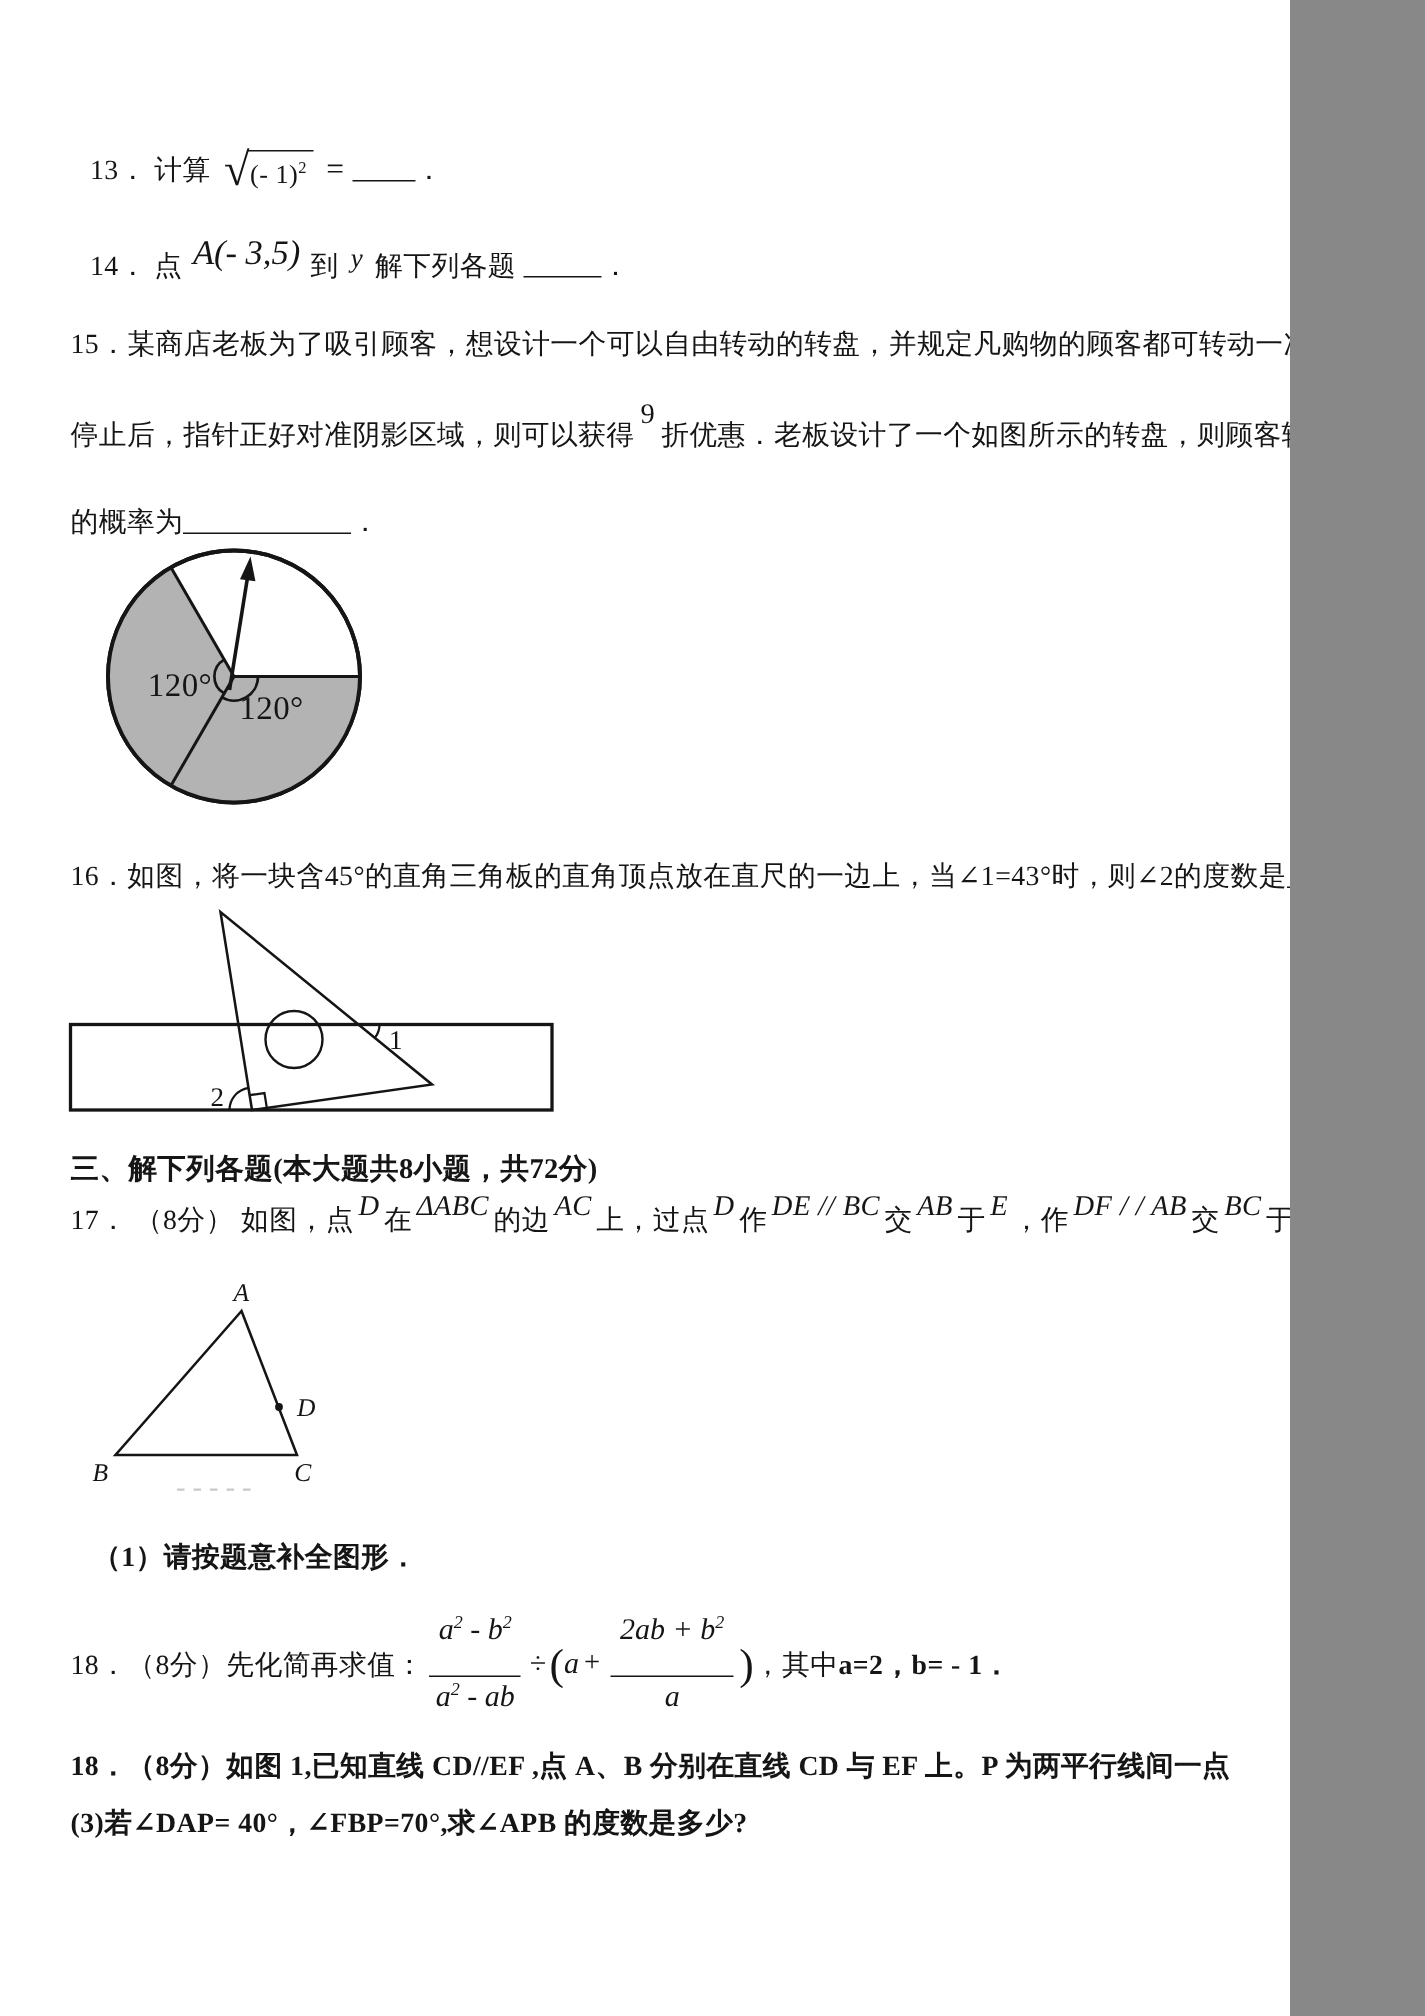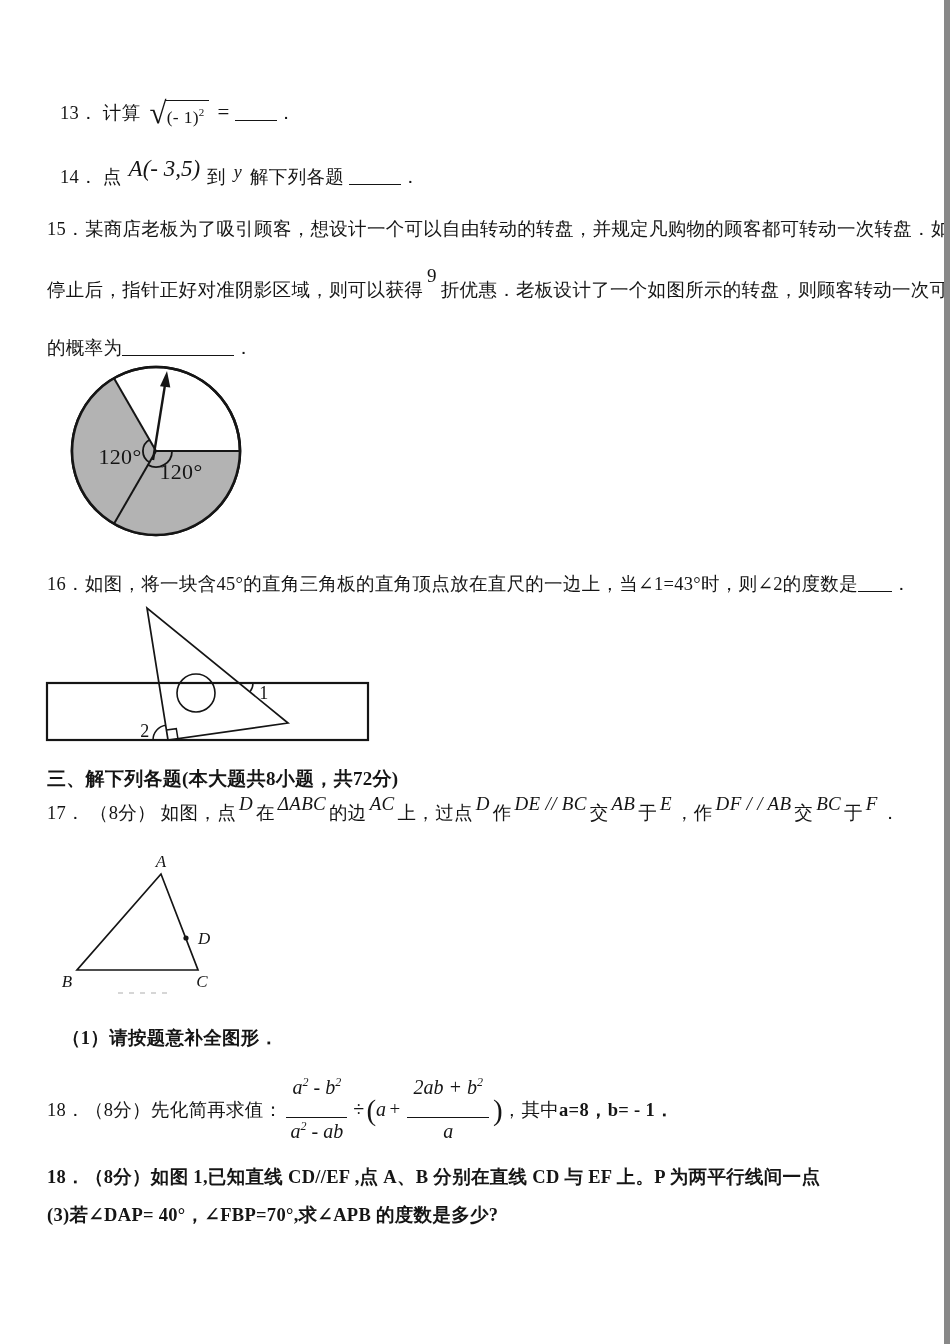--- a/index.html
+++ b/index.html
@@ -1,17 +1,17 @@
 <!DOCTYPE html>
 <html><head>
 <meta charset="utf-8">
 <style>
   html,body{margin:0;padding:0;background:#888;}
   #page{
-    position:relative;width:944px;height:1344px;background:#ffffff;
+    position:relative;width:860px;height:1344px;background:#ffffff;
     font-family:"Liberation Serif","DejaVu Serif",serif;color:#151515;
     font-size:18.5px;letter-spacing:0.3px;overflow:hidden;
   }
   .abs{position:absolute;white-space:nowrap;}
   .bold{font-weight:bold;}
   .semib{font-weight:600;}
   .blank{display:inline-block;border-bottom:1.7px solid #151515;transform:translateY(2px);}
   .mi{font-style:italic;font-family:"Liberation Serif","DejaVu Serif",serif;}
   .raised{position:relative;top:-9px;font-style:italic;margin:0 3px;font-size:19px;}
   .pt-raised{position:relative;top:-7px;font-style:italic;font-size:23px;margin:0 2px;letter-spacing:0;}
@@ -126,19 +126,19 @@
     <span class="divsign">÷</span>
     <span class="bigparen">(</span>
     <span class="mi" style="font-size:20px;">a</span>
     <span style="font-size:19px;margin:0 3px;">+</span>
     <span class="frac">
       <span class="num"><span>2ab + </span><span>b</span><sup>2</sup></span>
       <span class="den">a</span>
     </span>
     <span class="bigparen">)</span>
     <span>，其中</span>
-    <span class="bold">a=8，b= - 1．</span>
+    <span class="bold">a=2，b= - 1．</span>
   </div>
 
   <div class="abs bold" style="left:47px;top:1164px;">18．（8分）如图 1,已知直线 CD//EF ,点 A、B 分别在直线 CD 与 EF 上。P 为两平行线间一点</div>
   <div class="abs bold" style="left:47px;top:1202px;">(3)若∠DAP= 40°，∠FBP=70°,求∠APB 的度数是多少?</div>
 
 </div>
 
 </body></html>

